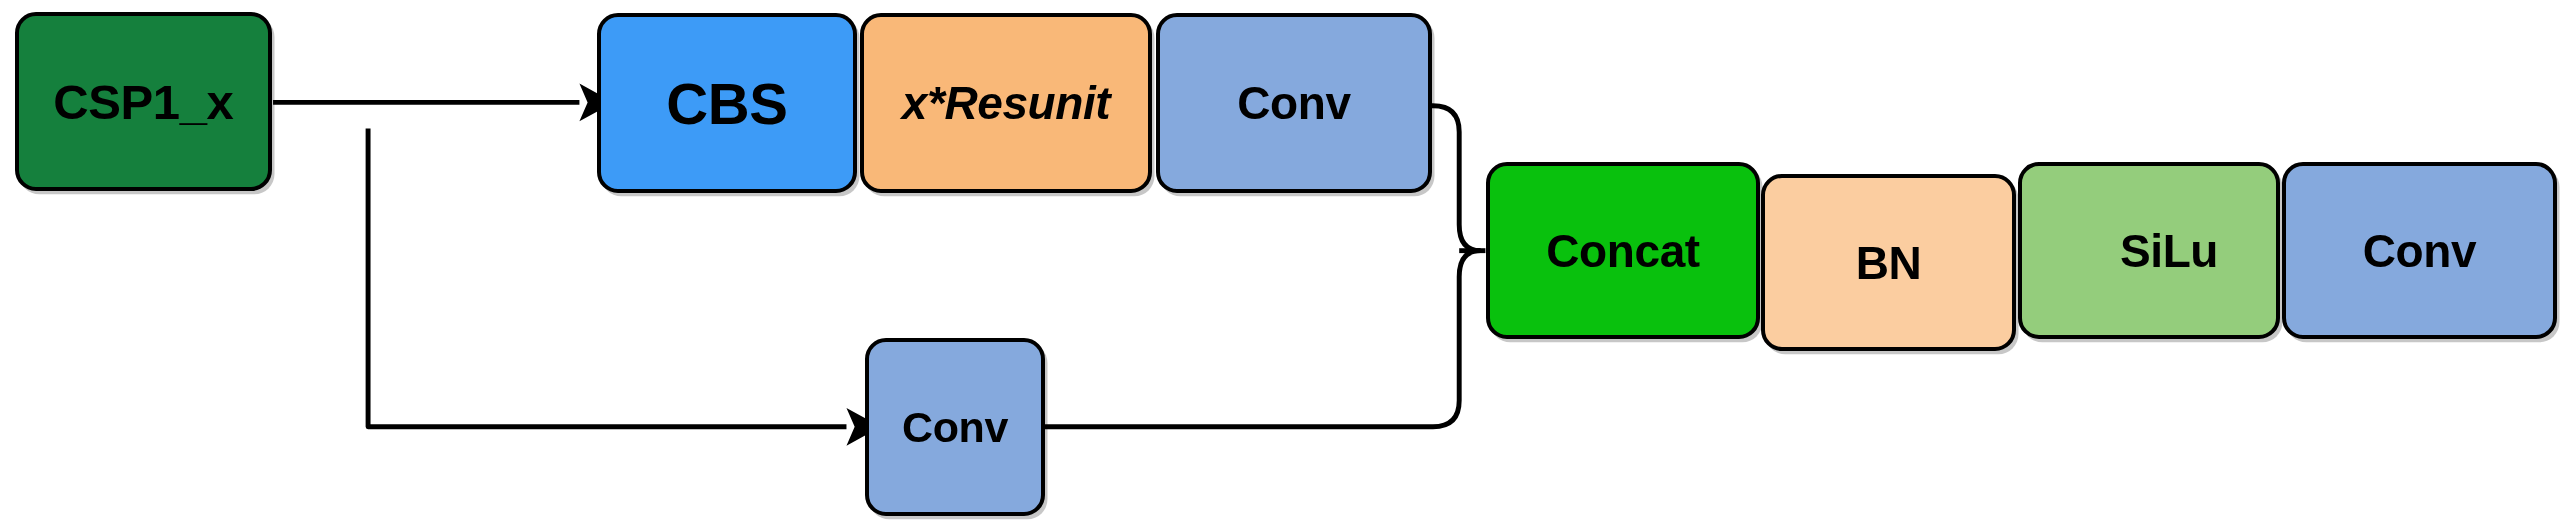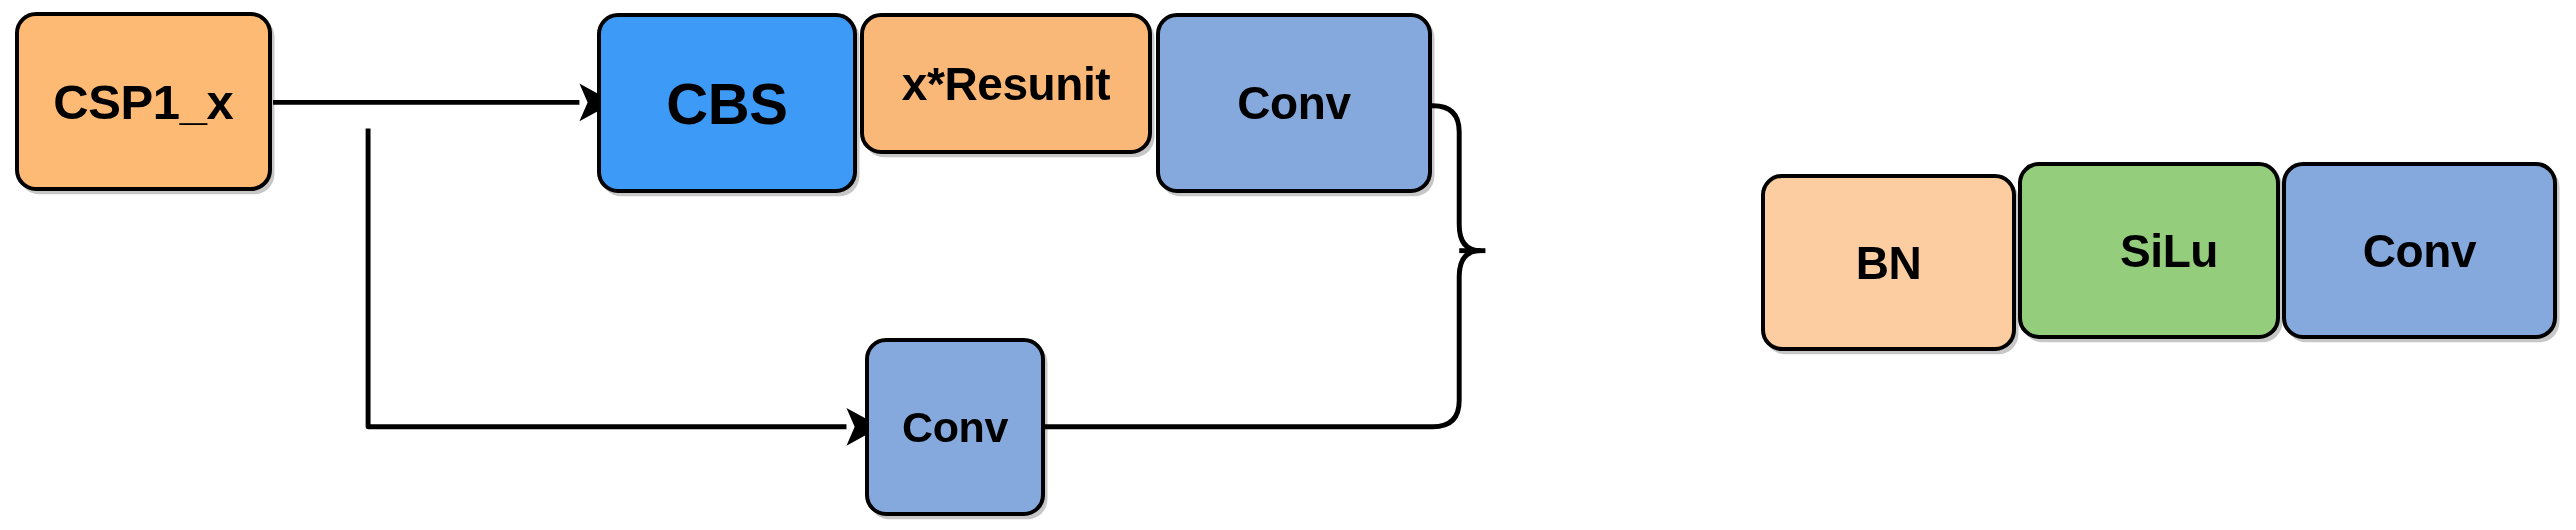--- a/index.html
+++ b/index.html
@@ -68,40 +68,43 @@
     <path class="edge-path" d="M 448 157 L 448 521 L 1032 521"></path>
     <polygon class="edge-arrowhead" points="1032,498 1074,521 1032,544 1042,521"></polygon>
 
     <path class="edge-path" d="M 1745 129 L 1748 129 Q 1780 129 1780 161 L 1780 274 Q 1780 306 1806 306"></path>
 
     <path class="edge-path" d="M 1274 521 L 1748 521 Q 1780 521 1780 489 L 1780 338 Q 1780 306 1806 306"></path>
 
     <path class="edge-path" d="M 1780 306 L 1812 306"></path>
   </svg>
 
-  <div class="node" style="left:14.8px; top:12.3px; width:257px; height:179px; background:#fdba74; font-size:49px;">
+  <div class="node" style="left:14.8px; top:12.3px; width:257px; height:179px; background:#15803d; font-size:49px;">
     <span class="node-label">CSP1_x</span>
   </div>
 
   <div class="node" style="left:597px; top:13px; width:260px; height:180px; background:#3d9bf7; font-size:58px;">
     <span class="node-label">CBS</span>
   </div>
 
-  <div class="node" style="left:860px; top:13px; width:292px; height:141px; background:#f9b878; font-size:46px;">
+  <div class="node" style="left:860px; top:13px; width:292px; height:180px; background:#f9b878; font-size:46px;font-style:italic;">
     <span class="node-label">x*Resunit</span>
   </div>
 
   <div class="node" style="left:1156px; top:13px; width:276px; height:180px; background:#85a9dd; font-size:46px;">
     <span class="node-label">Conv</span>
   </div>
 
   <div class="node" style="left:865px; top:338px; width:180px; height:178px; background:#85a9dd; font-size:43px;">
     <span class="node-label">Conv</span>
   </div>
 
+  <div class="node" style="left:1486px; top:162px; width:274px; height:177px; background:#09c10d; font-size:46px;">
+    <span class="node-label">Concat</span>
+  </div>
 
   <div class="node" style="left:1761px; top:162px; width:255px; height:177px; background:#fbcda0; font-size:46px;margin-top:12px;">
     <span class="node-label">BN</span>
   </div>
 
   <div class="node" style="left:2018px; top:162px; width:262px; height:177px; background:#94cd7c; font-size:46px;padding-left:40px;">
     <span class="node-label">SiLu</span>
   </div>
 
   <div class="node" style="left:2282px; top:162px; width:275px; height:177px; background:#85a9dd; font-size:46px;">

